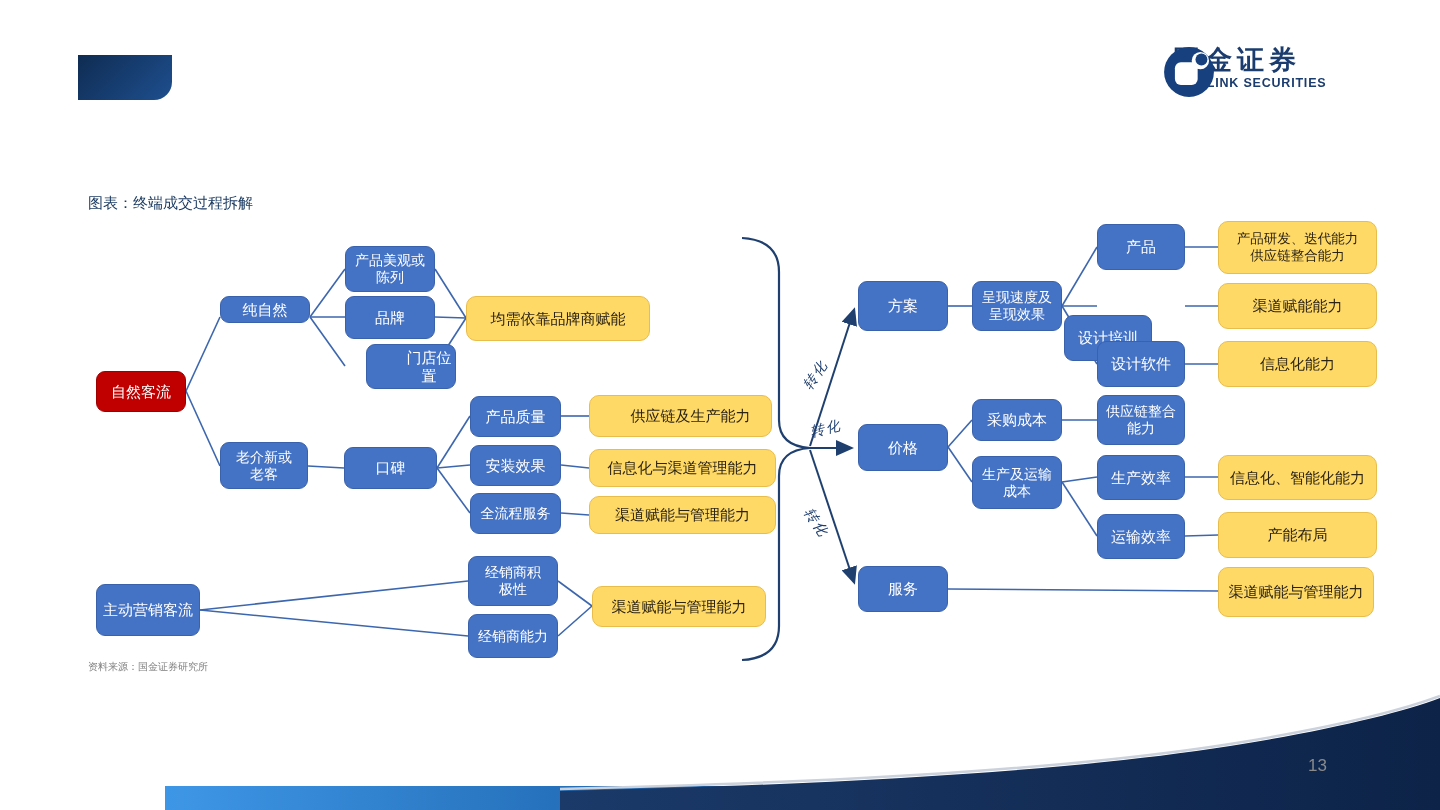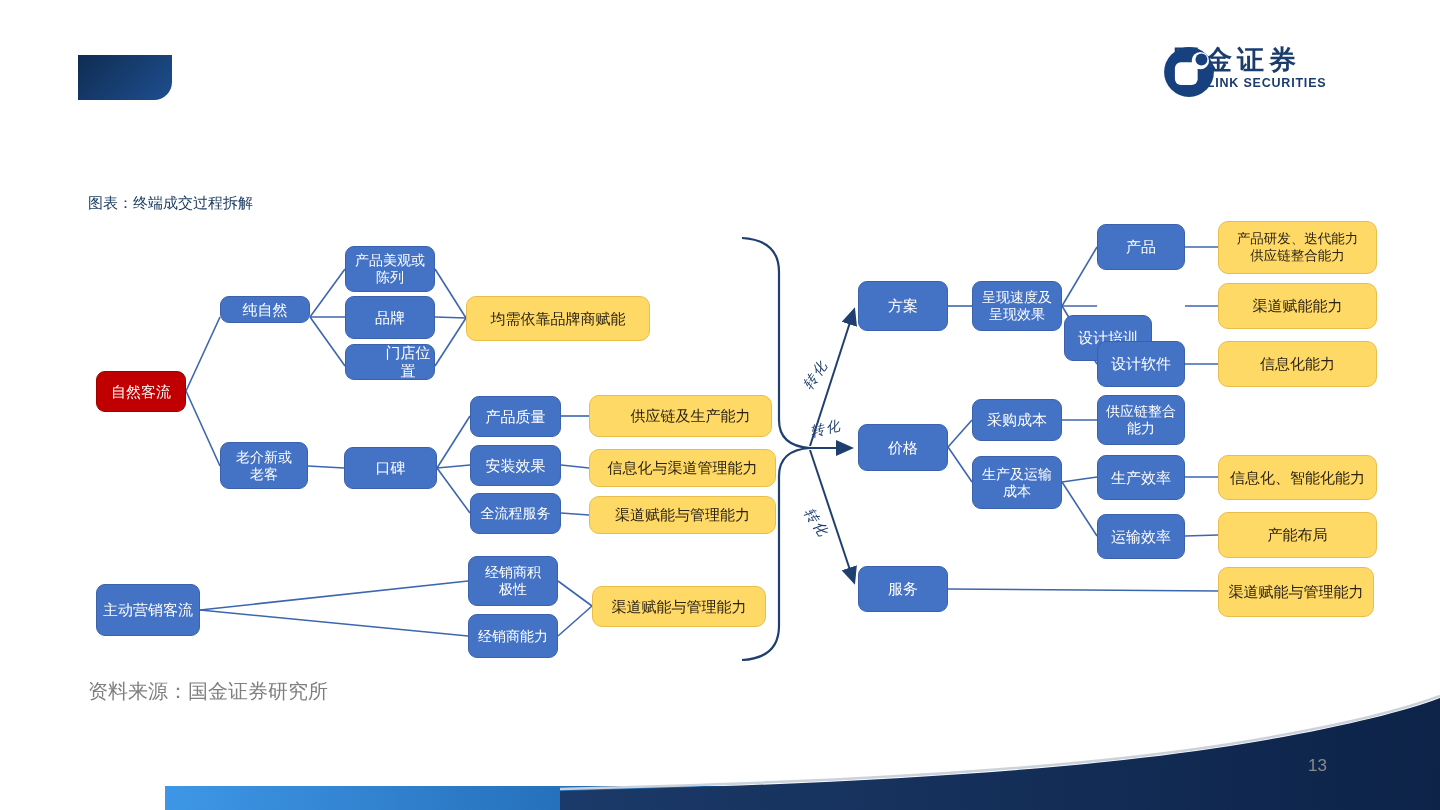--- a/index.html
+++ b/index.html
@@ -28,21 +28,21 @@
   .node{position:absolute;display:flex;align-items:center;justify-content:center;
     text-align:center;border-radius:9px;line-height:1.2;white-space:pre-line;
     box-sizing:border-box;font-size:15px;padding:2px 3px;}
   .node.blue{background:#4472c4;color:#ffffff;border:1px solid #3a62ac;}
   .node.yellow{background:#ffd966;color:#2b2314;border:1px solid #e9bd4b;border-radius:10px;}
   .node.red{background:#c00000;color:#ffffff;border:1px solid #9e0000;}
   
   .rot-label{position:absolute;font-size:14px;color:#1f3f6e;letter-spacing:2px;
     white-space:nowrap;transform-origin:center center;font-style:italic;}
   
-  #source-note{position:absolute;left:88px;top:678px;font-size:20px;color:#7f7f7f;}
+  #source-note{position:absolute;left:88px;top:660px;font-size:10px;color:#7f7f7f;}
   #page-number{position:absolute;left:1308px;top:756px;font-size:17px;color:#8a8a8a;}
   svg{position:absolute;left:0;top:0;}
 </style>
 </head>
 <body>
 
 <div id="slide">
 
   <svg id="diagram-lines" width="1440" height="810" viewBox="0 0 1440 810">
     <defs>
@@ -126,21 +126,21 @@
 
 
   <div id="figure-caption">图表：终端成交过程拆解</div>
 
   <div id="node-layer">
       <div class="node red" style="left: 96px; top: 371px; width: 90px; height: 41px;">自然客流</div>
       <div class="node blue" style="left: 220px; top: 296px; width: 90px; height: 27px;">纯自然</div>
       <div class="node blue" style="left: 345px; top: 246px; width: 90px; height: 46px; font-size: 14px;">产品美观或
 陈列</div>
       <div class="node blue" style="left: 345px; top: 296px; width: 90px; height: 43px;">品牌</div>
-      <div class="node blue" style="left: 345px; top: 344px; width: 90px; height: 36px; padding-left: 39px;">门店位置</div>
+      <div class="node blue" style="left: 366px; top: 344px; width: 90px; height: 45px; padding-left: 39px;">门店位置</div>
       <div class="node yellow" style="left: 466px; top: 296px; width: 184px; height: 45px;">均需依靠品牌商赋能</div>
       <div class="node blue" style="left: 220px; top: 442px; width: 88px; height: 47px; font-size: 14px;">老介新或
 老客</div>
       <div class="node blue" style="left: 344px; top: 447px; width: 93px; height: 42px;">口碑</div>
       <div class="node blue" style="left: 470px; top: 396px; width: 91px; height: 41px;">产品质量</div>
       <div class="node blue" style="left: 470px; top: 445px; width: 91px; height: 41px;">安装效果</div>
       <div class="node blue" style="left: 470px; top: 493px; width: 91px; height: 41px; font-size: 14px;">全流程服务</div>
       <div class="node yellow" style="left: 589px; top: 395px; width: 183px; height: 42px; padding-left: 23px;">供应链及生产能力</div>
       <div class="node yellow" style="left: 589px; top: 449px; width: 187px; height: 38px;">信息化与渠道管理能力</div>
       <div class="node yellow" style="left: 589px; top: 496px; width: 187px; height: 38px;">渠道赋能与管理能力</div>

